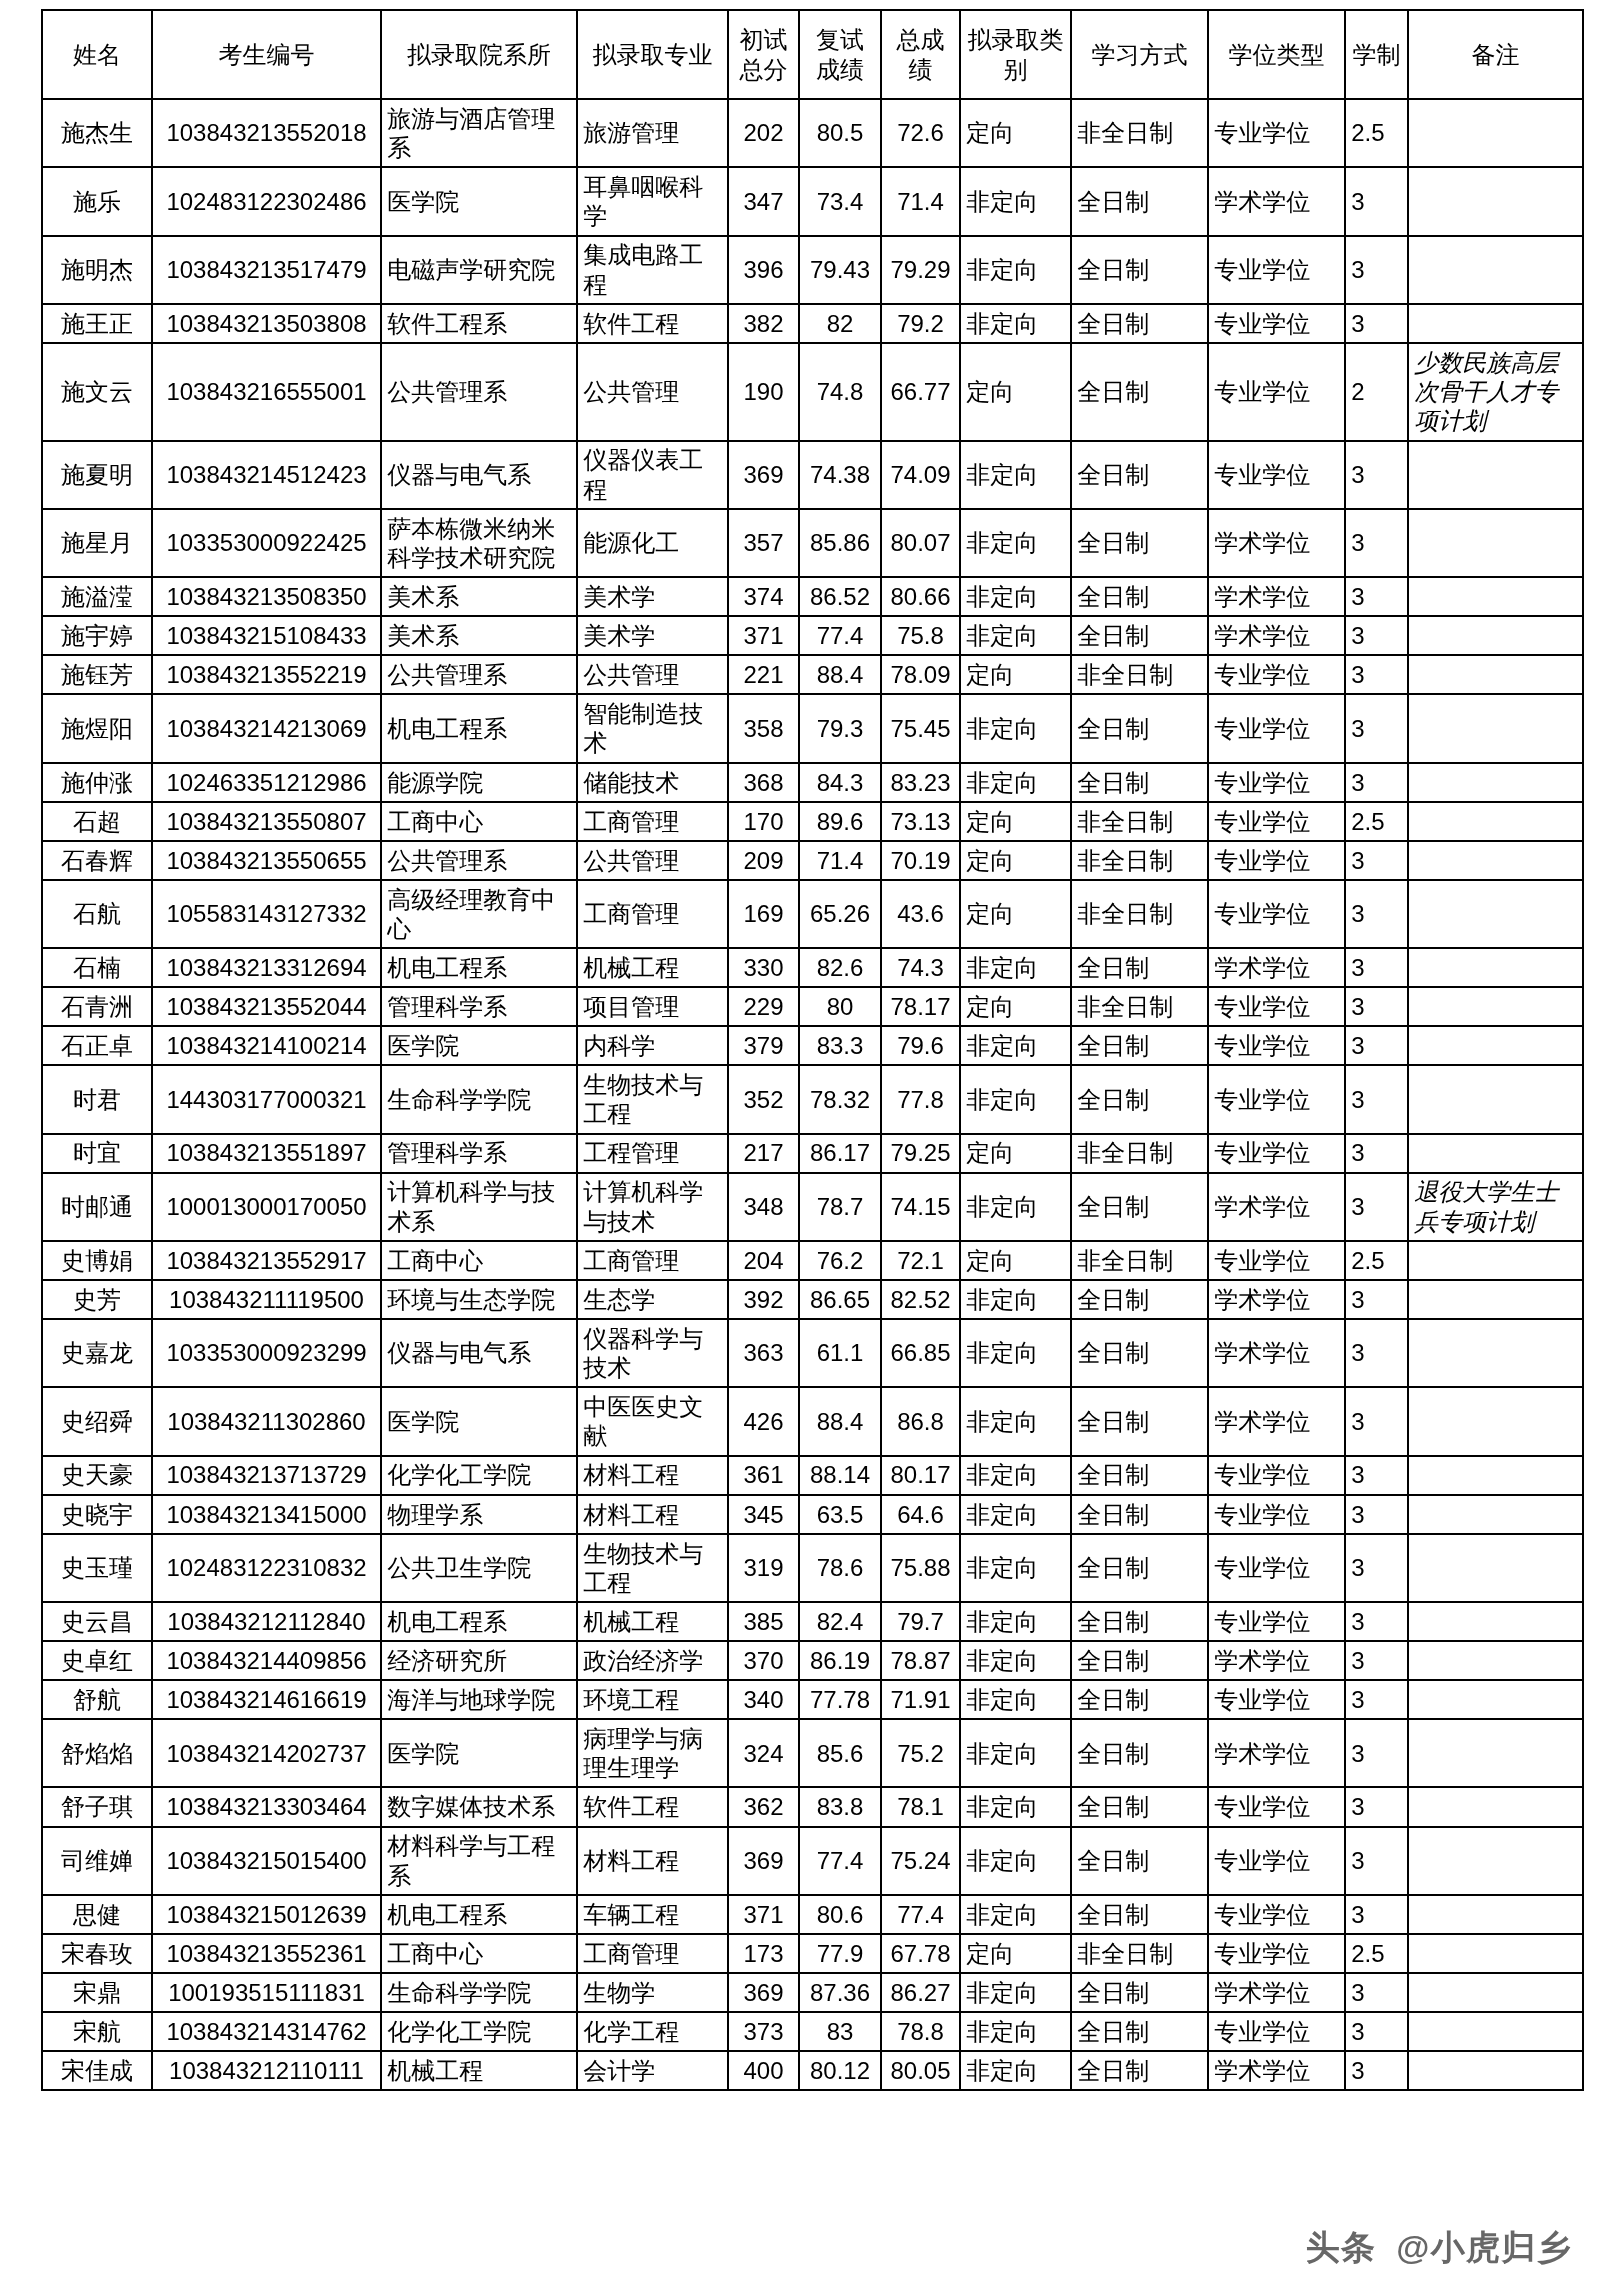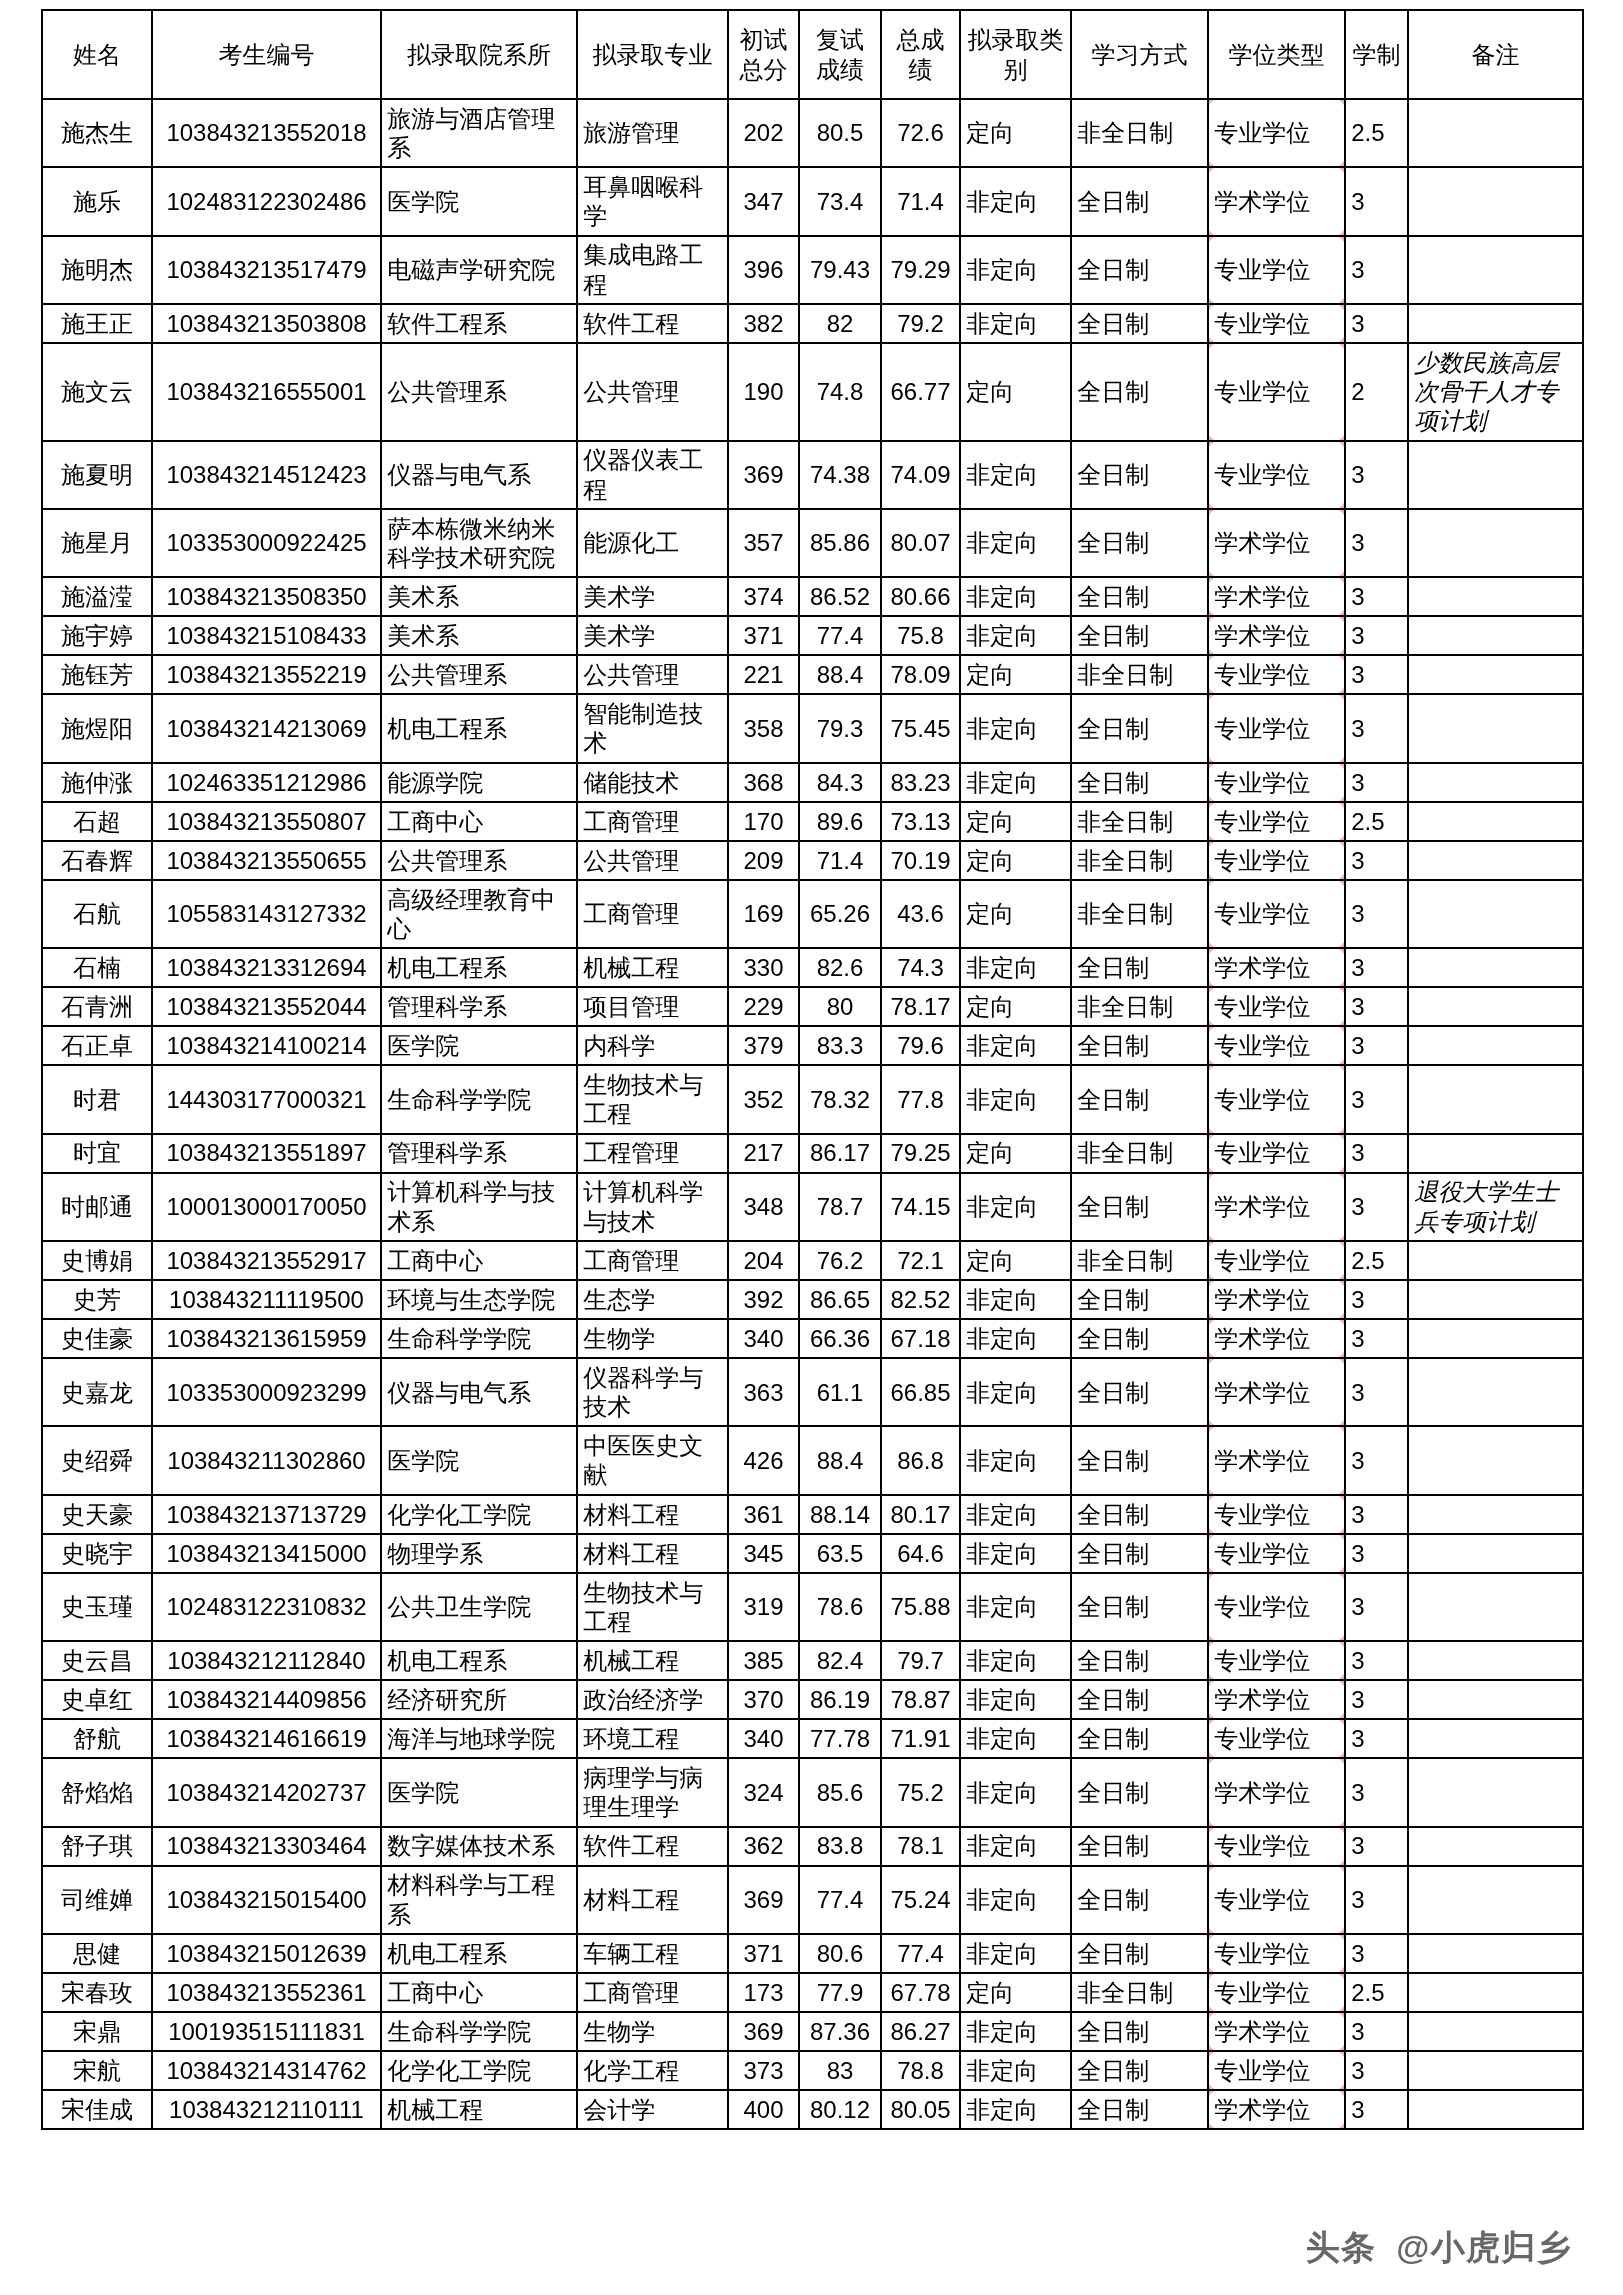--- a/index.html
+++ b/index.html
@@ -56,21 +56,21 @@
   col.c-years  { width: 63px; }
   col.c-remark { width: 175px; }
 
   td.name    { text-align: center; }
   td.num-id  { text-align: center; }
   td.dept    { text-align: left; }
   td.major   { text-align: left; }
   td.score   { text-align: center; }
   td.cat     { text-align: left; }
   td.mode    { text-align: left; }
-  td.degree  { text-align: left; border-radius: 11px; }
+  td.degree  { text-align: left; }
   td.years   { text-align: left; }
   td.remark  { text-align: left; font-style: italic; }
 
   .watermark {
     position: absolute;
     right: 51px;
     bottom: 23.6px;
     font-size: 34px;
     color: #4d4d4d;
     font-weight: bold;
@@ -438,34 +438,20 @@
           <td class="score">392</td>
           <td class="score">86.65</td>
           <td class="score">82.52</td>
           <td class="cat">非定向</td>
           <td class="mode">全日制</td>
           <td class="degree">学术学位</td>
           <td class="years">3</td>
           <td class="remark"></td>
         </tr>
         <tr>
-          <td class="name">史佳豪</td>
-          <td class="num-id">103843213615959</td>
-          <td class="dept">生命科学学院</td>
-          <td class="major">生物学</td>
-          <td class="score">340</td>
-          <td class="score">66.36</td>
-          <td class="score">67.18</td>
-          <td class="cat">非定向</td>
-          <td class="mode">全日制</td>
-          <td class="degree">学术学位</td>
-          <td class="years">3</td>
-          <td class="remark"></td>
-        </tr>
-        <tr>
           <td class="name">史嘉龙</td>
           <td class="num-id">103353000923299</td>
           <td class="dept">仪器与电气系</td>
           <td class="major">仪器科学与技术</td>
           <td class="score">363</td>
           <td class="score">61.1</td>
           <td class="score">66.85</td>
           <td class="cat">非定向</td>
           <td class="mode">全日制</td>
           <td class="degree">学术学位</td>

